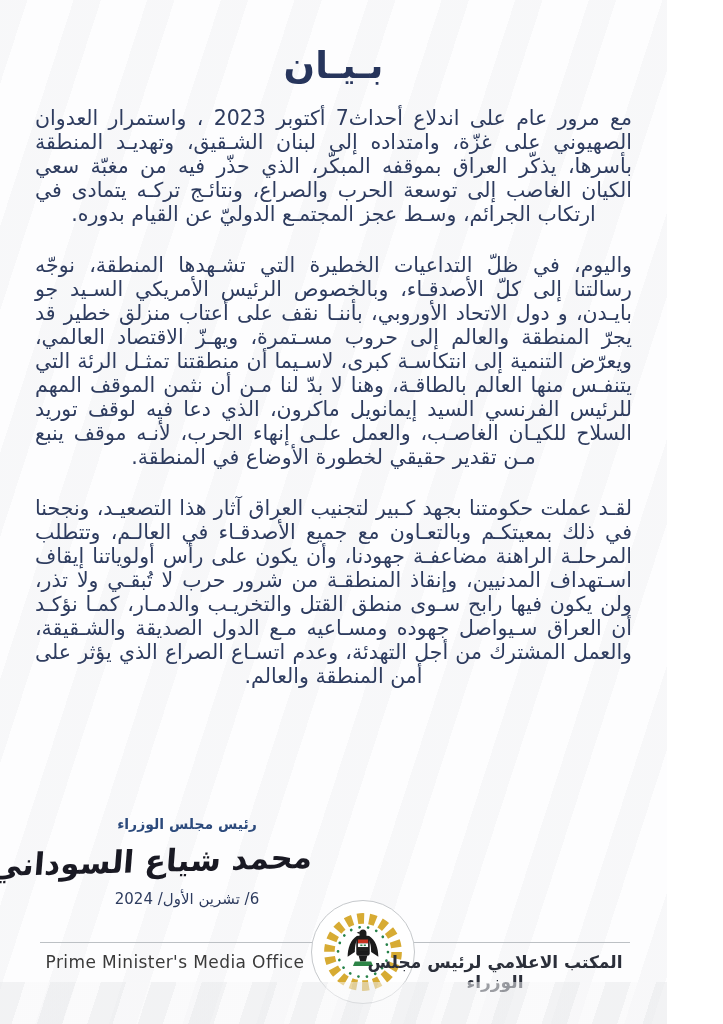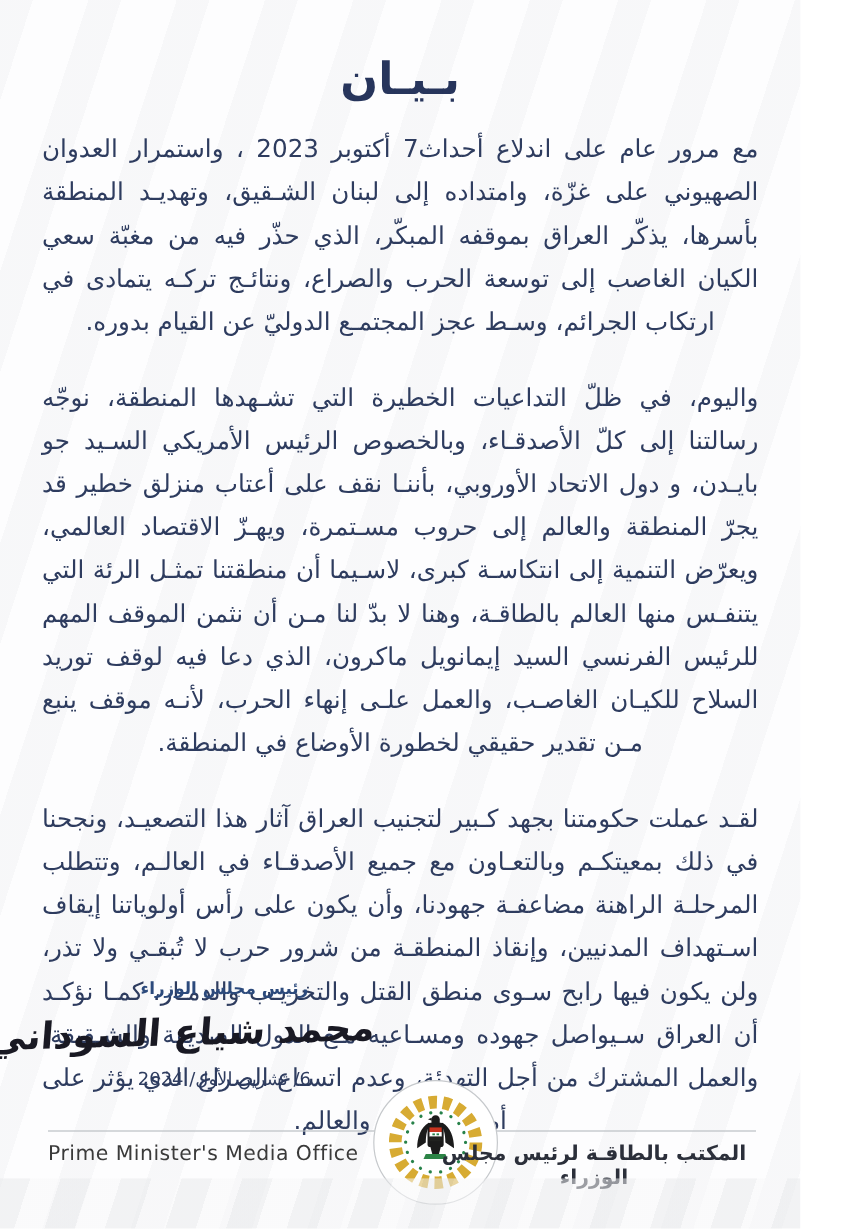--- a/index.html
+++ b/index.html
@@ -29,21 +29,21 @@
     position: absolute;
     top: 106px;
     left: 35px;
     right: 35px;
   }
   .para {
     direction: rtl;
     text-align: justify;
     text-align-last: center;
     font-size: 20.5px;
-    line-height: 36px;
+    line-height: 24px;
     color: #2e3c5f;
     margin: 0 0 27px 0;
   }
   .signature {
     position: absolute;
     top: 816px;
     left: 62px;
     width: 250px;
     text-align: center;
   }
@@ -81,20 +81,21 @@
     border-radius: 50%;
     background: #ffffff;
     border: 1px solid #c6c9cc;
     box-sizing: border-box;
     display: flex; align-items: center; justify-content: center;
   }
   .emblem-circle svg { width: 96px; height: 96px; }
   .footer-en {
     position: absolute;
     top: 952px; left: 40px; width: 270px;
+    text-align: center;
     font-size: 17px;
     letter-spacing: 0.4px;
     color: #3a3a3a;
   }
   .footer-ar {
     position: absolute;
     top: 952px; right: 37px; width: 270px;
     text-align: center;
     direction: rtl;
     font-size: 17px;
@@ -151,17 +152,17 @@
         <rect x="50.8" y="42.2" width="2.2" height="1.6" fill="#27824a"></rect>
         <rect x="44.7" y="45" width="10.6" height="4" fill="#20211f"></rect>
         <path d="M45.5 54 l9 0 -1.6 6 -5.8 0 z" fill="#1b1b1b"></path>
         <path d="M41.5 60 L58.5 60 L60.5 64.5 L39.5 64.5 Z" fill="#2c8446"></path>
       </g>
     </svg>
   </div>
 
   <div class="footer-en">Prime Minister's Media Office</div>
 
-  <div class="footer-ar">المكتب بالطاقـة لرئيس مجلس الوزراء</div>
+  <div class="footer-ar">المكتب الاعلامي لرئيس مجلس الوزراء</div>
 
   <div class="stripes-bottom"></div>
 
 </div>
 
 </body></html>

